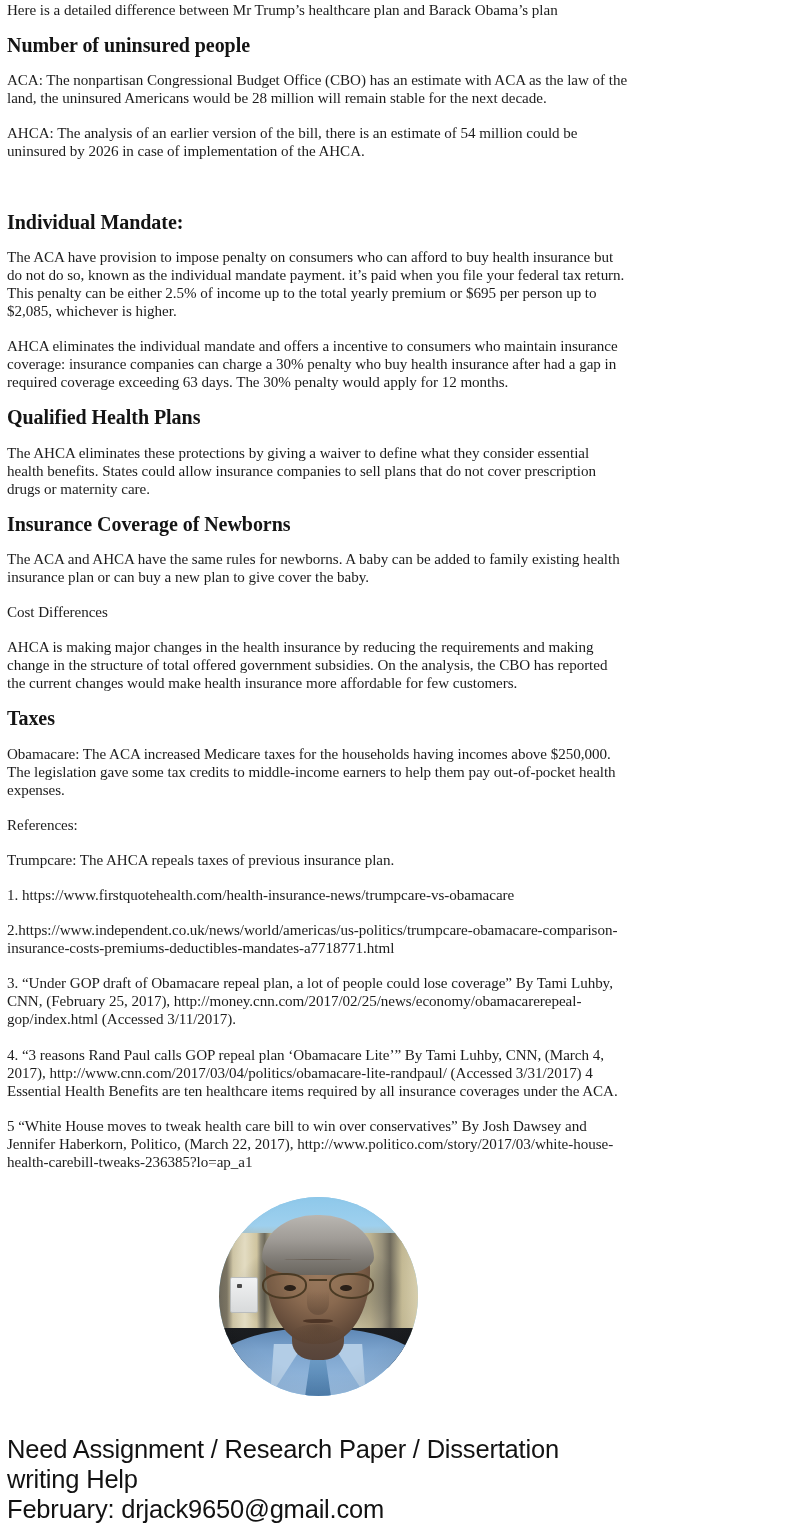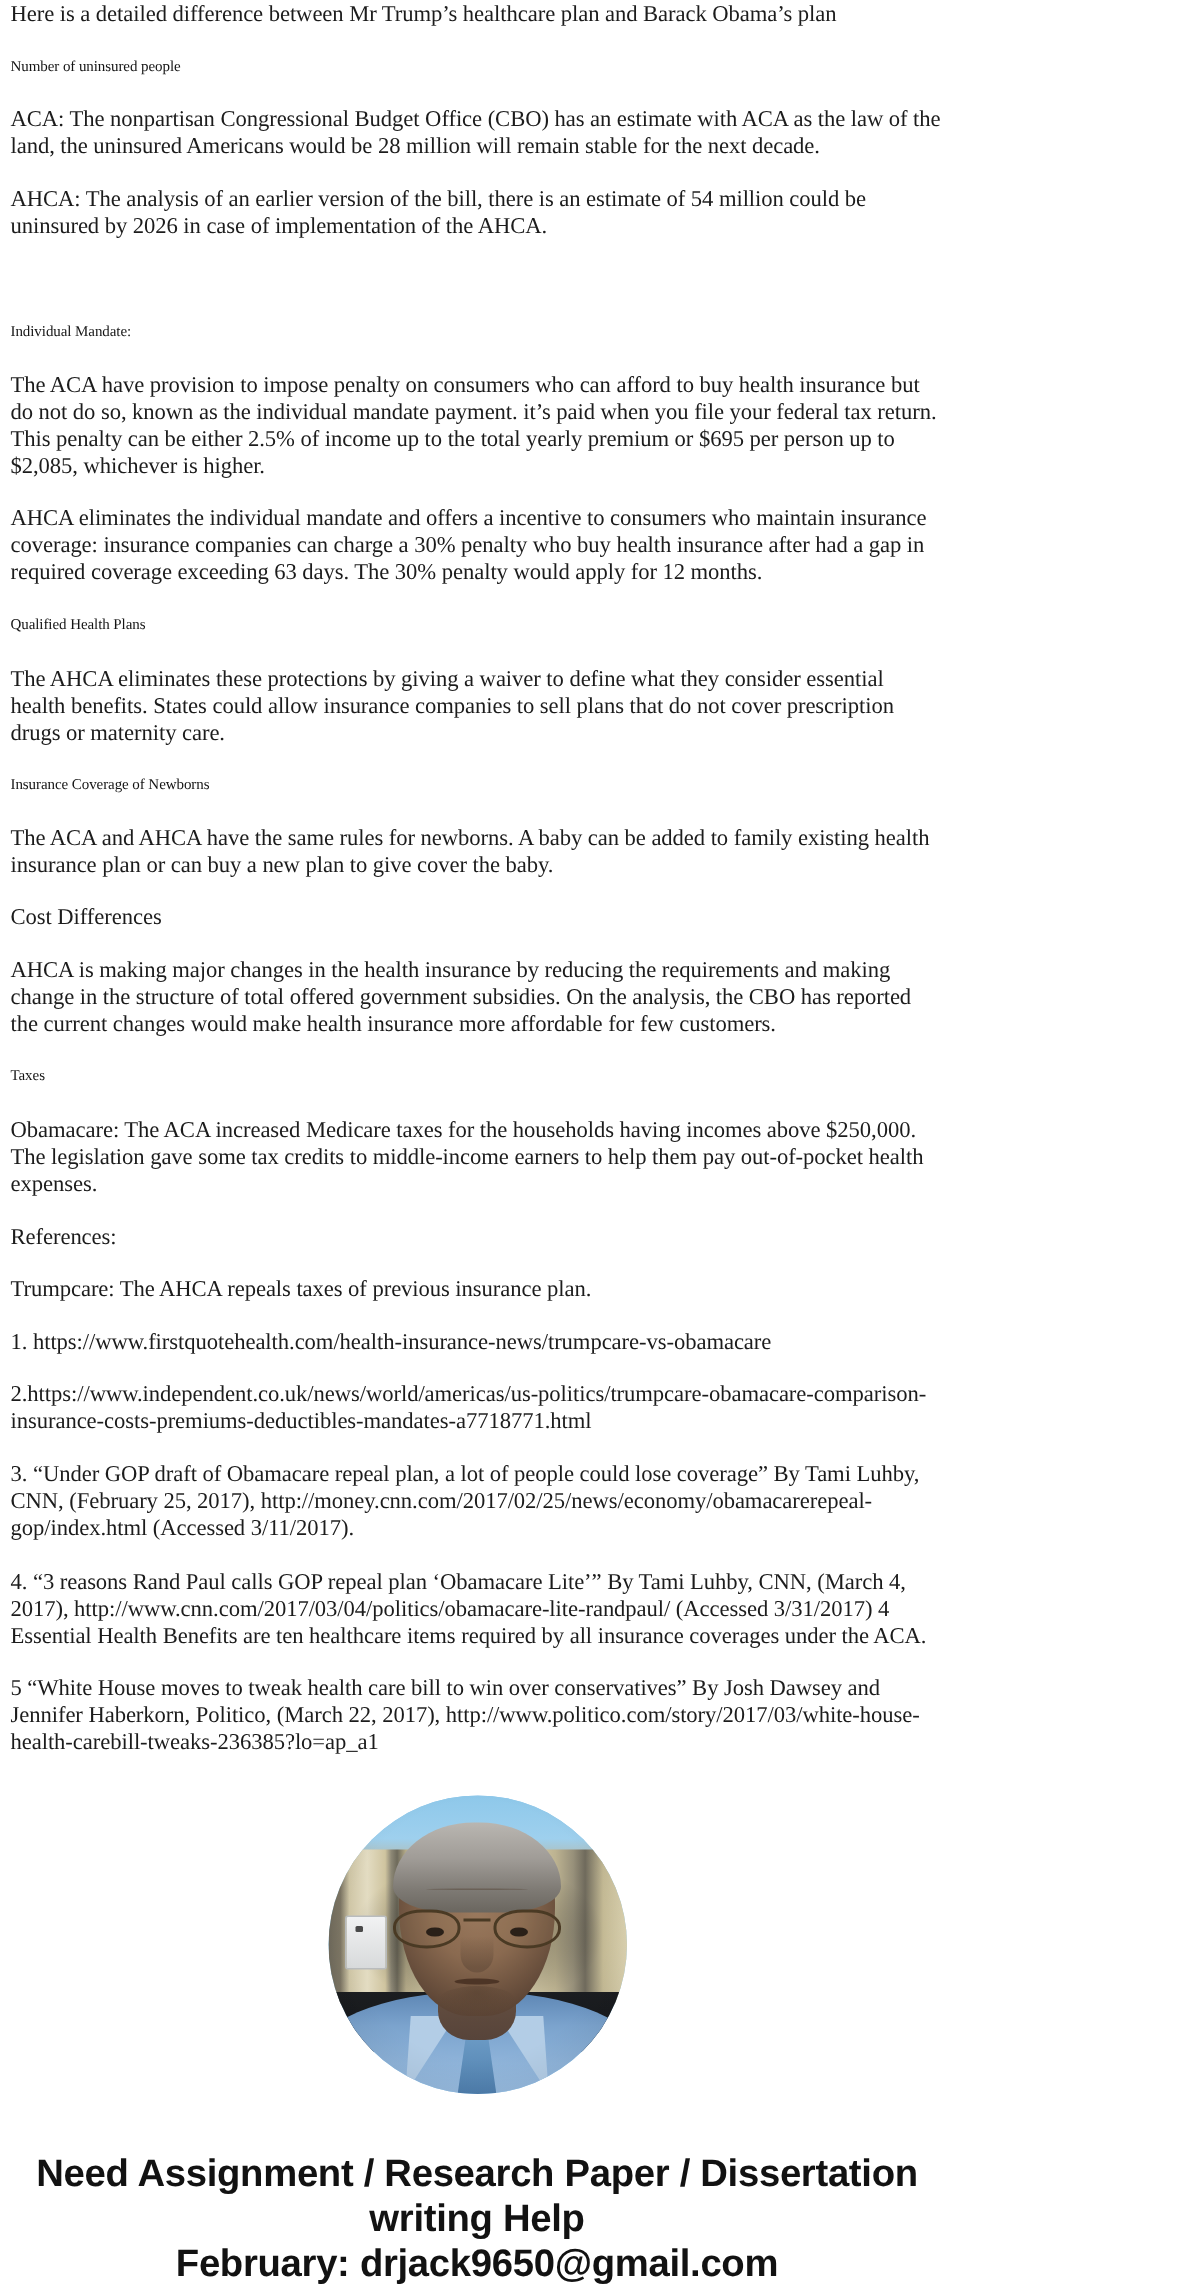--- a/index.html
+++ b/index.html
@@ -27,23 +27,23 @@
     text-align: left;
     color: #1c1c1c;
     letter-spacing: -0.05px;
   }
   p.body-text.first {
     margin-top: 0;
     padding-top: 1px;
   }
   h3.heading {
     margin: 0 0 17px 0;
-    font-size: 10px;
+    font-size: 20px;
     line-height: 18.1px;
-    font-weight: normal;
+    font-weight: bold;
     color: #141414;
     letter-spacing: -0.05px;
   }
   p.spacer-para {
     margin: 0 0 17px 0;
     font-size: 15.1px;
     line-height: 18.1px;
     height: 18.1px;
   }
   .avatar-wrap {
@@ -258,23 +258,23 @@
     border-radius: 50%;
   }
   .av-vignette {
     position: absolute;
     inset: 0;
     background: radial-gradient(circle at 50% 45%, rgba(0,0,0,0) 58%, rgba(0,0,0,0.12) 100%);
     border-radius: 50%;
   }
   .footer {
     margin-top: 38px;
-    text-align: center;
+    text-align: left;
     font-family: "Liberation Sans", "DejaVu Sans", sans-serif;
-    font-weight: bold;
+    font-weight: normal;
     color: #121212;
     font-size: 25.5px;
     line-height: 30px;
     letter-spacing: -0.2px;
   }
   .footer .l1, .footer .l2 { display: block; }
 </style>
 </head>
 <body>
 

